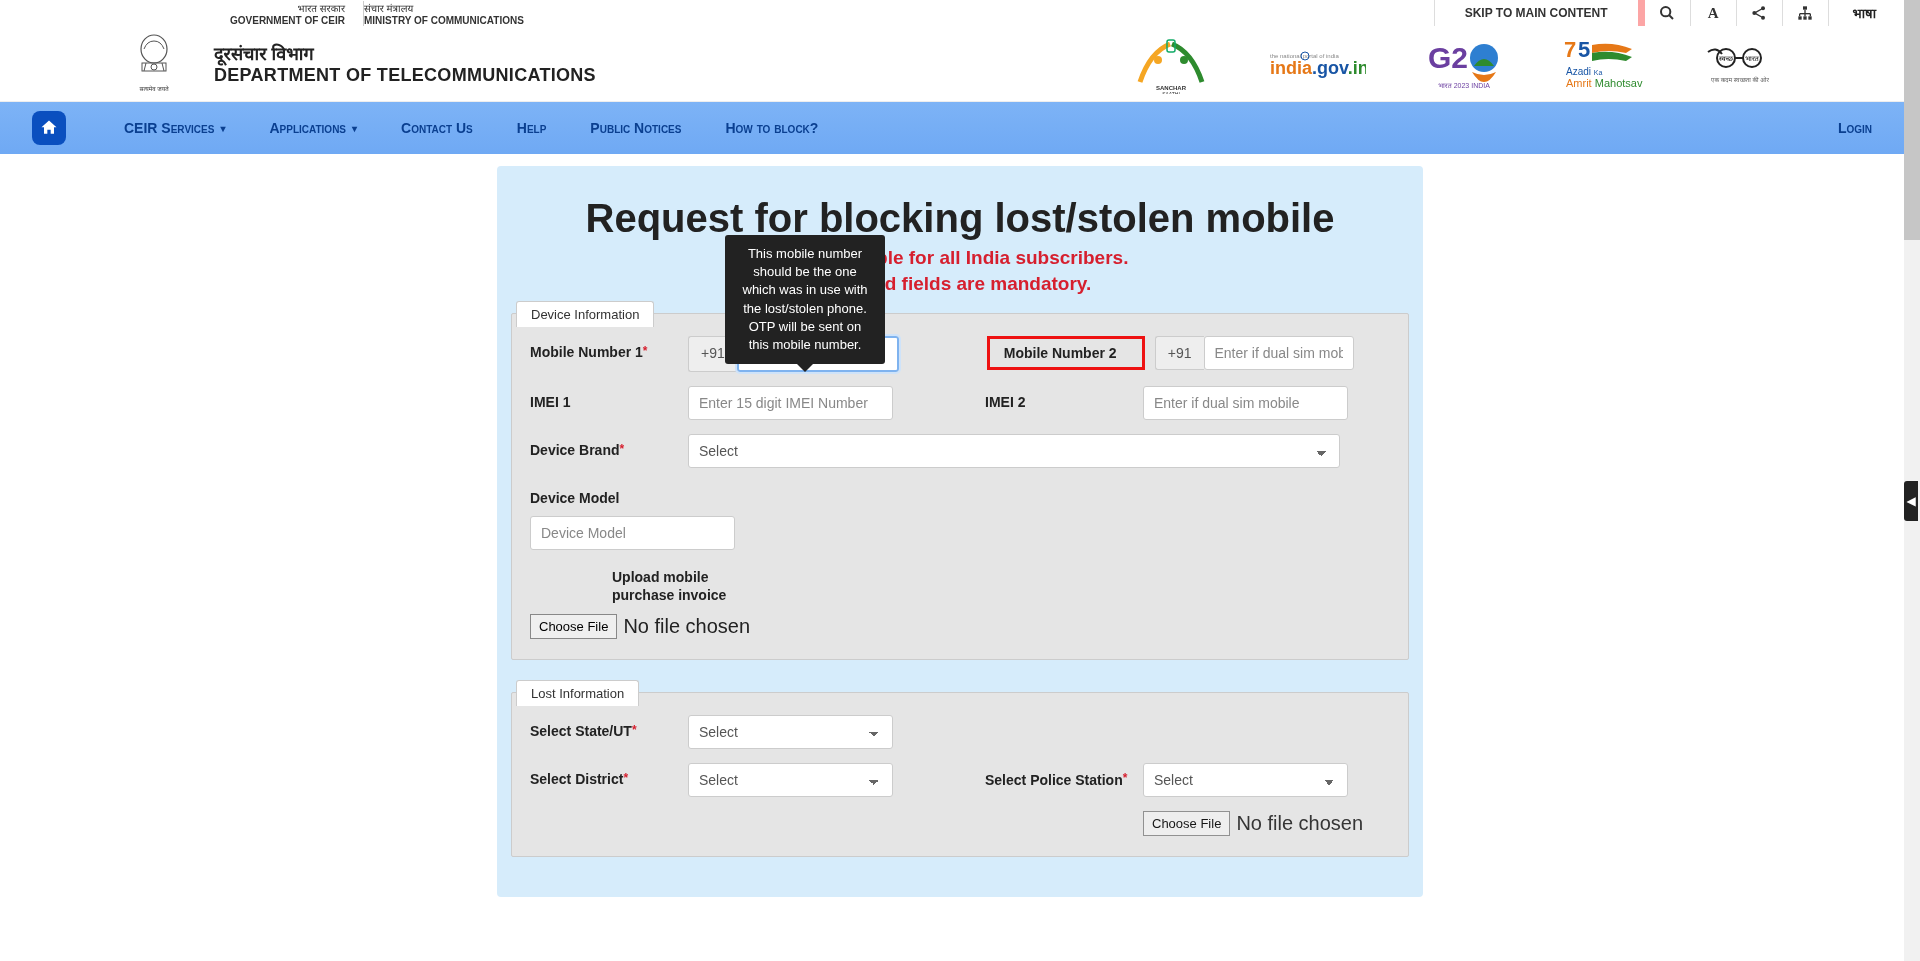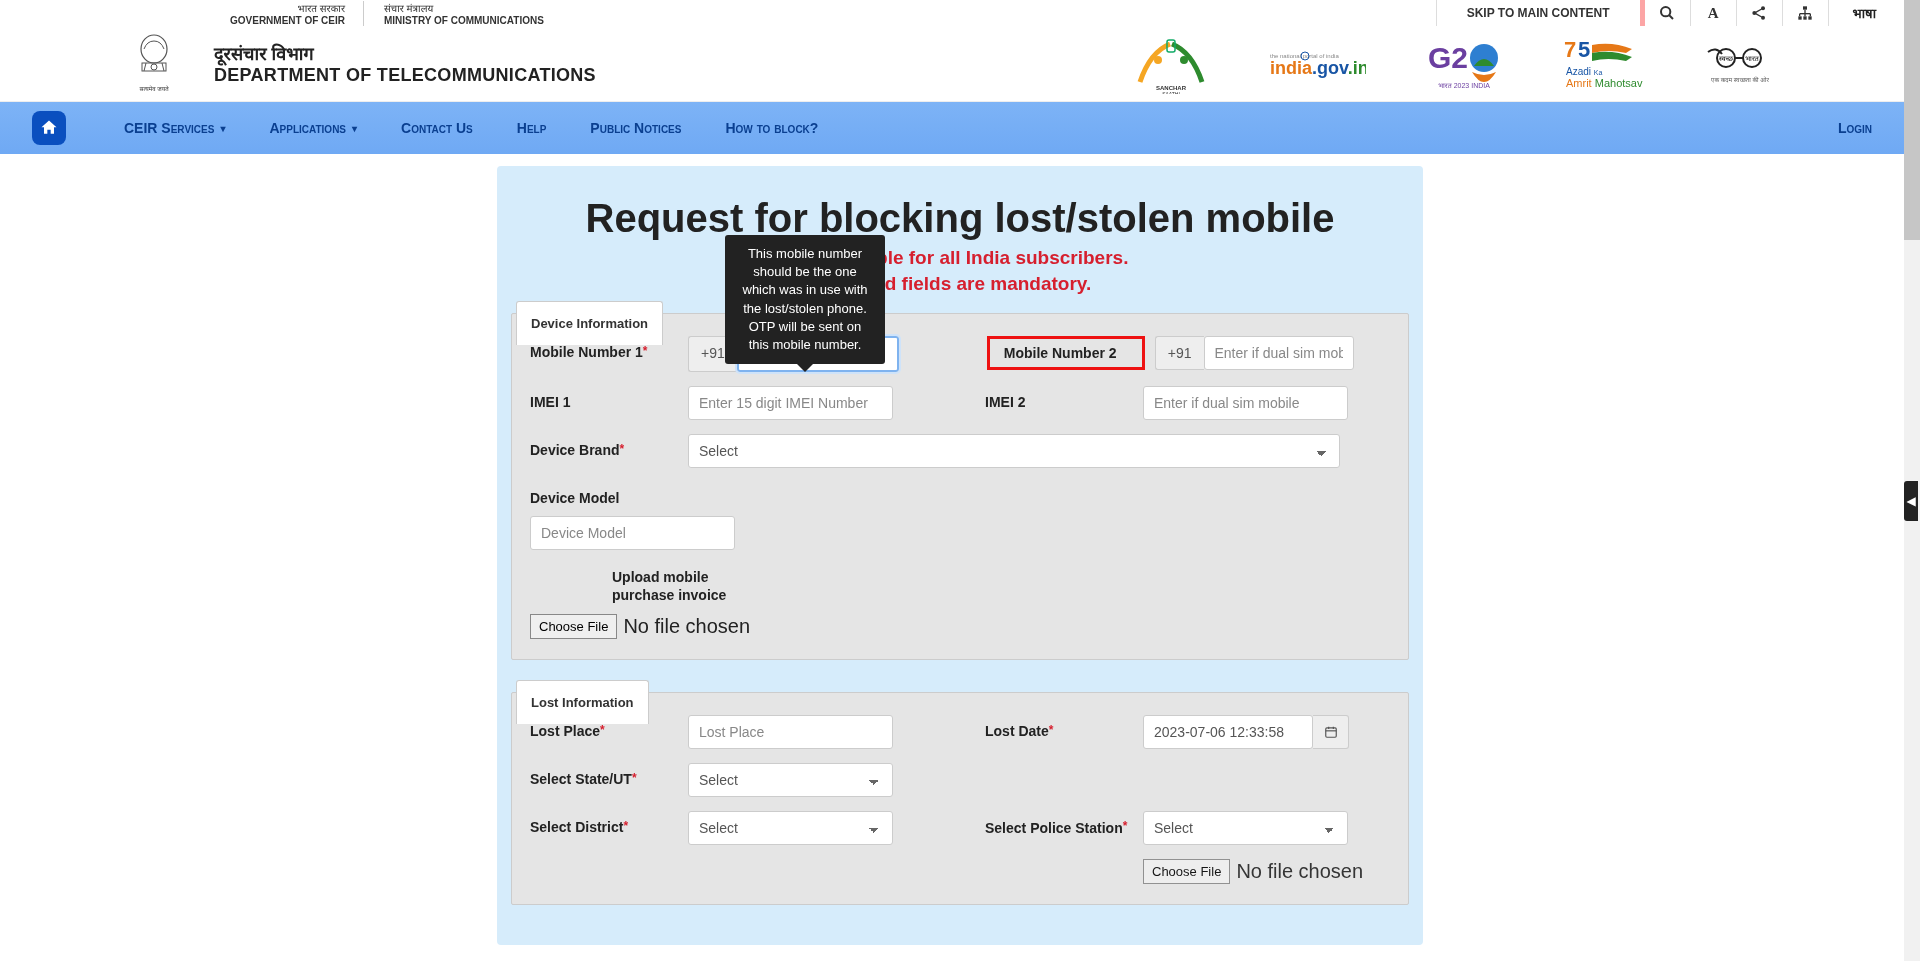--- a/index.html
+++ b/index.html
@@ -1,26 +1,26 @@
 <!DOCTYPE html>
 <html><head>
 <meta charset="utf-8">
 <style>
   * { box-sizing: border-box; margin: 0; padding: 0; }
   body { font-family: "Segoe UI", Arial, sans-serif; font-size: 14px; background: #fff; color: #333; }
   
   
   .gov-bar { display: flex; align-items: center; height: 26px; border-bottom: 0; padding: 0 20px; }
-  .gov-left { display: flex; align-items: baseline; gap: 20px; margin-left: 210px; }
+  .gov-left { display: flex; align-items: baseline; gap: 0; margin-left: 210px; }
   .gov-left .hindi { font-size: 10px; color: #333; text-align: right; }
   .gov-left .eng { font-size: 10px; color: #333; font-weight:600; }
   .gov-col { display:flex; flex-direction:column; align-items:flex-start; }
   .gov-col-r { text-align:right; align-items:flex-end; border-right:1px solid #ccc; padding-right:18px;}
   .gov-right { margin-left: auto; display: flex; align-items: center; }
-  .gov-skip { font-size: 12px; font-weight:700; color: #333; padding: 0 30px; border-left:1px solid #ddd; border-right:5px solid #fca5a5; height:26px; display:flex; align-items:center; }
+  .gov-skip { font-size: 12px; font-weight:700; color: #333; padding: 0 30px; border-left:1px solid #ddd; border-right:7px solid #fca5a5; height:26px; display:flex; align-items:center; }
   .gov-icon-cell { width:46px; height:26px; display:flex; align-items:center; justify-content:center; border-right:1px solid #ddd; color:#333; font-size:15px; }
   .gov-lang { padding: 0 24px; font-size:13px; font-weight:600; color:#222; }
   
   
   .header { display:flex; align-items:center; padding: 6px 20px 6px 130px; height:76px; border-bottom:1px solid #eee; }
   .emblem { width:48px; height:62px; margin-right:36px; display:flex; flex-direction:column; align-items:center; }
   .emblem svg { width:40px; height:50px; }
   .emblem-caption { font-size:6px; color:#333; margin-top:2px; }
   .dept-titles .hindi-title { font-size:18px; font-weight:700; color:#222; }
   .dept-titles .eng-title { font-size:18px; font-weight:700; color:#222; letter-spacing:0.3px; }
@@ -36,21 +36,21 @@
   .nav-login { margin-left:auto; padding-right:28px; }
   
   
   .main-wrap { display:flex; justify-content:center; padding-top:12px; }
   .form-panel { width:926px; background:#d6ecfb; padding:24px 0 40px 0; border-radius:4px; }
   .form-title { font-size:40px; font-weight:700; color:#222; text-align:center; margin:6px 0 6px 0; }
   .form-sub1 { font-size:19px; font-weight:700; color:#d61f2e; text-align:center; }
   .form-sub2 { font-size:19px; font-weight:700; color:#d61f2e; text-align:center; margin-top:4px; }
   
   .section { background:#e5e5e5; margin:18px 14px 0 14px; border:1px solid #ccc; border-radius:2px; padding:22px 18px 20px 18px; position:relative; }
-  .section-tab { position:absolute; top:-13px; left:4px; background:#fff; border:1px solid #ccc; border-bottom:none; padding:14px 14px; font-size:13px; font-weight:700; color:#333; border-radius:3px 3px 0 0;text-align:right; }
+  .section-tab { position:absolute; top:-13px; left:4px; background:#fff; border:1px solid #ccc; border-bottom:none; padding:5px 14px; font-size:13px; font-weight:400; color:#333; border-radius:3px 3px 0 0;text-align:right; }
   
   .form-row { display:flex; align-items:flex-start; margin-bottom:14px; gap:10px; }
   .field-label { width:148px; font-size:14px; font-weight:700; color:#222; padding-top:8px; flex-shrink:0; }
   .req { color:#d61f2e; font-size:12px; vertical-align:top; }
   .right-col-label { width:148px; font-size:14px; font-weight:700; color:#222; padding-top:8px; flex-shrink:0; margin-left:82px; }
   
   .input-group { display:flex; }
   .prefix { background:#eee; border:1px solid #ccc; border-right:none; padding:8px 12px; color:#555; border-radius:3px 0 0 3px; font-size:14px; }
   input[type=text], select { border:1px solid #ccc; padding:8px 10px; font-size:14px; color:#555; border-radius:3px; background:#fff; }
   input[type=text]::placeholder { color:#888; }
@@ -263,36 +263,20 @@
         <div class="file-upload">
           <button class="choose-btn">Choose File</button>
           <span class="file-status">No file chosen</span>
         </div>
       </div>
     </div>
 
     <div class="section" style="margin-top:32px;">
       <div class="section-tab">Lost Information</div>
 
-      <div class="form-row">
-        <div class="field-label"><span>Lost Place</span><span class="req">*</span></div>
-        <input type="text" class="w205" placeholder="Lost Place" style="">
-        <div class="right-col-label"><span>Lost Date</span><span class="req">*</span></div>
-        <div class="date-group">
-          <input type="text" class="date-input" value="2023-07-06 12:33:58" style="">
-          <div class="cal-btn">
-            <svg width="14" height="14" viewBox="0 0 24 24" fill="#555">
-                <rect x="3" y="5" width="18" height="16" rx="2" fill="none" stroke="#555" stroke-width="2"></rect>
-                <line x1="3" y1="10" x2="21" y2="10" stroke="#555" stroke-width="2"></line>
-                <line x1="8" y1="3" x2="8" y2="7" stroke="#555" stroke-width="2"></line>
-                <line x1="16" y1="3" x2="16" y2="7" stroke="#555" stroke-width="2"></line>
-              </svg>
-          </div>
-        </div>
-      </div>
 
       <div class="form-row">
         <div class="field-label"><span>Select State/UT</span><span class="req">*</span></div>
         <select class="w205"><option>Select</option></select>
       </div>
 
       <div class="form-row">
         <div class="field-label"><span>Select District</span><span class="req">*</span></div>
         <select class="w205"><option>Select</option></select>
         <div class="right-col-label" style="line-height:1.3;"><span>Select Police Station</span><span class="req">*</span></div>

